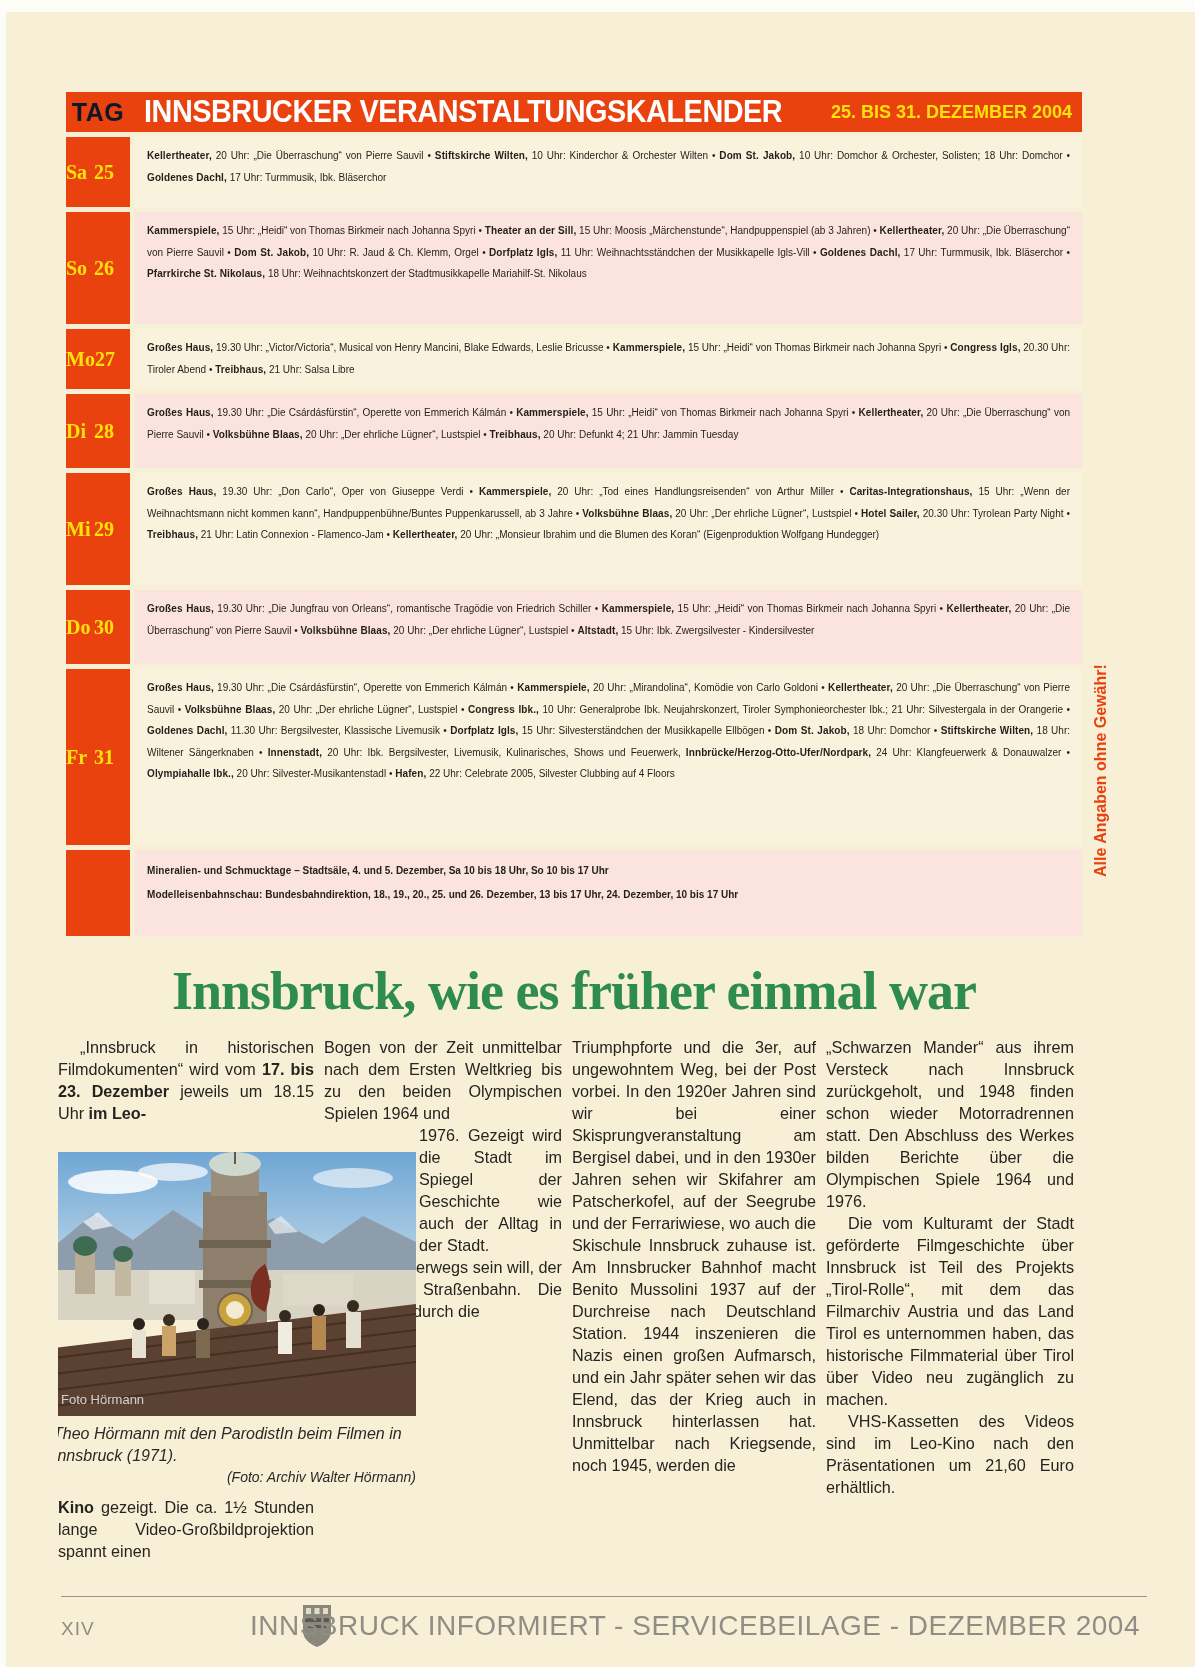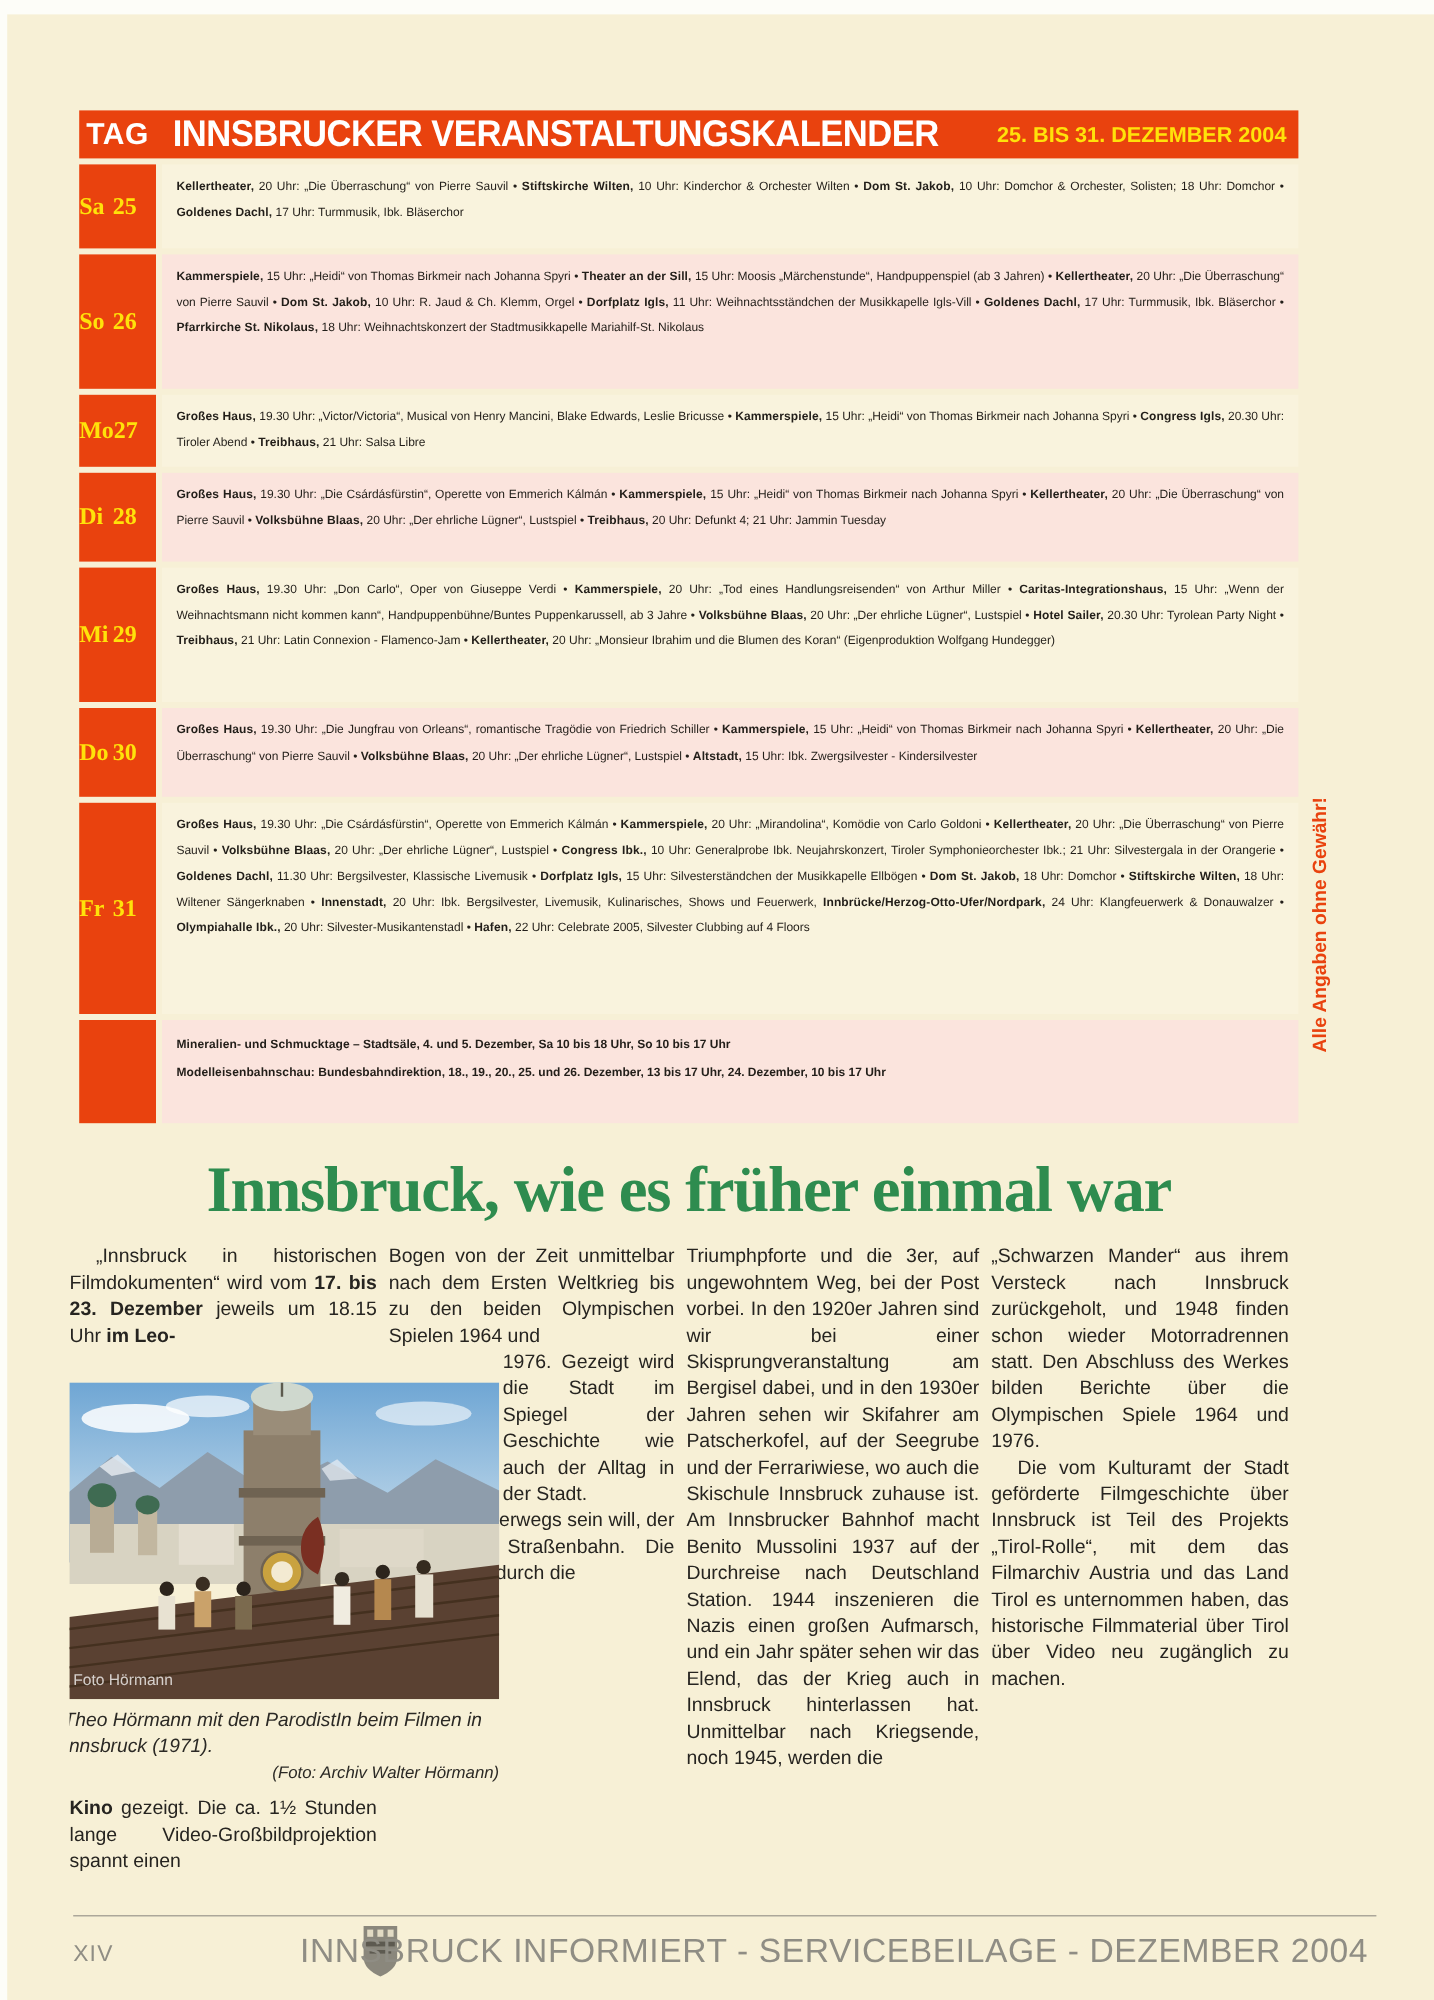--- a/index.html
+++ b/index.html
@@ -3,21 +3,21 @@
 <meta charset="utf-8">
 <style>
   html,body{margin:0;padding:0}
   body{width:1195px;height:1667px;background:#fdfdf8;position:relative;overflow:hidden;
        font-family:"Liberation Sans",sans-serif;}
   .page{position:absolute;left:6px;top:12px;right:0;bottom:0;background:#f7f0d6;}
 
   
   .cal{position:absolute;left:60px;top:80px;width:1016px;display:flex;flex-direction:column;gap:5px;}
   .cal-header{background:#e9420e;height:40px;display:flex;align-items:center;}
-  .cal-tag{width:64px;flex-shrink:0;text-align:center;color:#ffffff;font-weight:bold;font-size:25px;letter-spacing:.5px;}
+  .cal-tag{width:64px;flex-shrink:0;text-align:center;color:#0f172a;font-weight:bold;font-size:25px;letter-spacing:.5px;}
   .cal-title{color:#fff;font-size:31px;font-weight:bold;letter-spacing:-.5px;white-space:nowrap;
              display:inline-block;transform:scaleX(.93);transform-origin:left center;margin-left:14px;}
   .cal-date{margin-left:auto;color:#ffe20a;font-weight:bold;font-size:18px;padding-right:10px;white-space:nowrap;}
   .cal-row{display:flex;gap:5px;}
   .day-cell{width:64px;flex-shrink:0;background:#e9420e;display:flex;align-items:center;justify-content:flex-start;}
   .day-label{color:#ffe20a;font-family:"Liberation Serif",serif;font-weight:bold;font-size:20px;
              width:48px;display:flex;justify-content:space-between;}
   .content{flex:1;padding:8px 12px;font-size:10px;line-height:21.5px;text-align:justify;color:#221e19;}
   .content b{letter-spacing:.1px;}
   .row-cream .content{background:#f9f3dd;}
@@ -163,20 +163,21 @@
       <p>schneller unterwegs sein will, der nimmt die Straßenbahn. Die Linie 2 fährt durch die</p>
     </div>
 
     <div class="acol c3">
       <p>Triumphpforte und die 3er, auf ungewohntem Weg, bei der Post vorbei. In den 1920er Jahren sind wir bei einer Skisprungveranstaltung am Bergisel dabei, und in den 1930er Jahren sehen wir Skifahrer am Patscherkofel, auf der Seegrube und der Ferrariwiese, wo auch die Skischule Innsbruck zuhause ist. Am Innsbrucker Bahnhof macht Benito Mussolini 1937 auf der Durchreise nach Deutschland Station. 1944 inszenieren die Nazis einen großen Aufmarsch, und ein Jahr später sehen wir das Elend, das der Krieg auch in Innsbruck hinterlassen hat. Unmittelbar nach Kriegsende, noch 1945, werden die</p>
     </div>
 
     <div class="acol c4">
       <p>„Schwarzen Mander“ aus ihrem Versteck nach Innsbruck zurückgeholt, und 1948 finden schon wieder Motorradrennen statt. Den Abschluss des Werkes bilden Berichte über die Olympischen Spiele 1964 und 1976.</p>
       <p class="indent">Die vom Kulturamt der Stadt geförderte Filmgeschichte über Innsbruck ist Teil des Projekts „Tirol-Rolle“, mit dem das Filmarchiv Austria und das Land Tirol es unternommen haben, das historische Filmmaterial über Tirol über Video neu zugänglich zu machen.</p>
+      <p class="indent">VHS-Kassetten des Videos sind im Leo-Kino nach den Präsentationen um 21,60 Euro erhältlich.</p>
     </div>
 
     <div class="photoblock">
       <svg class="photo" viewBox="0 0 363 264">
         <defs>
           <linearGradient id="sky" x1="0" y1="0" x2="0" y2="1">
             <stop offset="0" stop-color="#6fa6d4"></stop>
               <stop offset="1" stop-color="#cfe2ee"></stop>
           </linearGradient>
         </defs>

